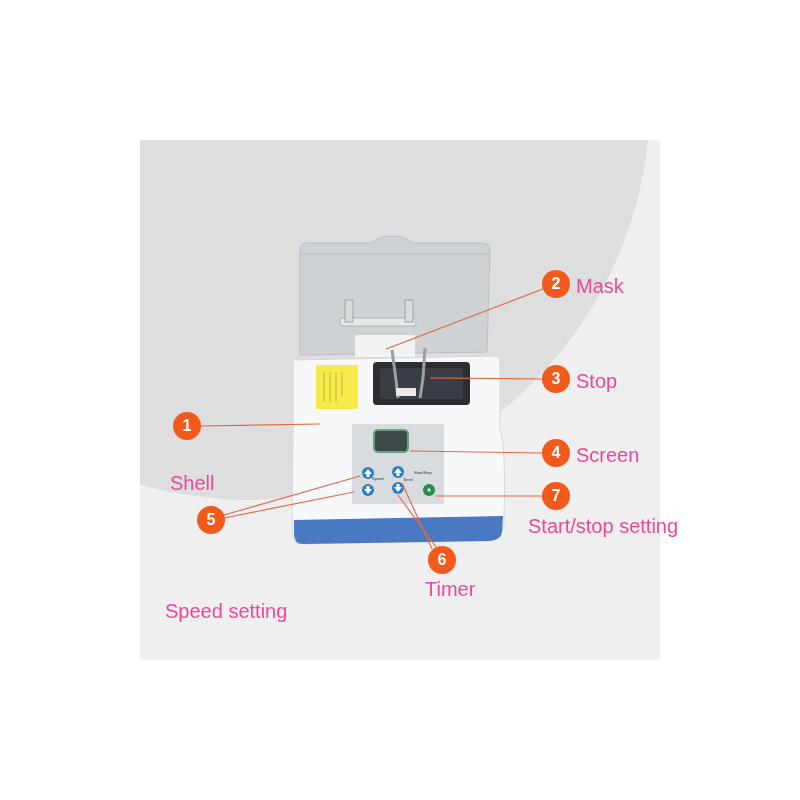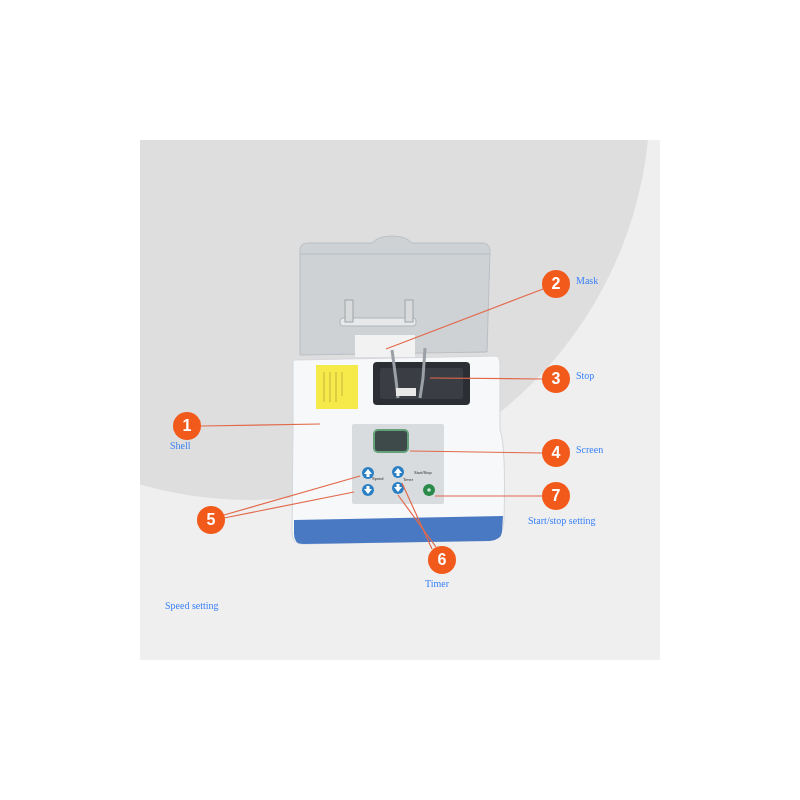--- a/index.html
+++ b/index.html
@@ -2,21 +2,21 @@
 <html><head>
 <meta charset="utf-8">
 <style>
   html, body { margin:0; padding:0; background:#ffffff; }
   body { width:800px; height:800px; position:relative; overflow:hidden; font-family:"Liberation Sans", sans-serif; }
   .panel { position:absolute; left:140px; top:140px; width:520px; height:520px; background:#efefef; overflow:hidden; }
   .arc { position:absolute; left:-290px; top:-440px; width:800px; height:800px; border-radius:50%; background:#dedede; }
   svg.scene { position:absolute; left:0; top:0; }
   .badge { position:absolute; width:28px; height:28px; margin-left:-14px; margin-top:-14px; border-radius:50%;
            background:#f25a1c; color:#fff; font-size:16px; font-weight:bold; display:flex; align-items:center; justify-content:center; }
-  .label { position:absolute; color:#3b82f6; font-size:10px; white-space:nowrap;font-family:Liberation Serif, serif; }
+  .label { position:absolute; color:#ec4899; font-size:20px; white-space:nowrap; }
 </style>
 </head>
 <body>
 
 <div class="panel">
   <div class="arc"></div>
 </div>
 
 <svg class="scene" width="800" height="800" viewBox="0 0 800 800">
 
@@ -82,21 +82,21 @@
 </svg>
 
 <div class="badge" style="left:187px;top:426px;">1</div>
 <div class="badge" style="left:556px;top:284px;">2</div>
 <div class="badge" style="left:556px;top:379px;">3</div>
 <div class="badge" style="left:556px;top:453px;">4</div>
 <div class="badge" style="left:211px;top:520px;">5</div>
 <div class="badge" style="left:442px;top:560px;">6</div>
 <div class="badge" style="left:556px;top:496px;">7</div>
 
-<div class="label" style="left:170px;top:440px;">Shell</div>
+<div class="label" style="left:170px;top:472px;">Shell</div>
 <div class="label" style="left:576px;top:275px;">Mask</div>
 <div class="label" style="left:576px;top:370px;">Stop</div>
 <div class="label" style="left:576px;top:444px;">Screen</div>
 <div class="label" style="left:165px;top:554px;margin-top:46px;">Speed setting</div>
 <div class="label" style="left:425px;top:578px;">Timer</div>
 <div class="label" style="left:528px;top:515px;">Start/stop setting</div>
 
 <div style="position:absolute;left:372px;top:476px;font-size:4px;color:#333;">Speed</div>
 <div style="position:absolute;left:403px;top:477px;font-size:4px;color:#333;">Timer</div>
 <div style="position:absolute;left:414px;top:470px;font-size:4px;color:#333;">Start/Stop</div>

